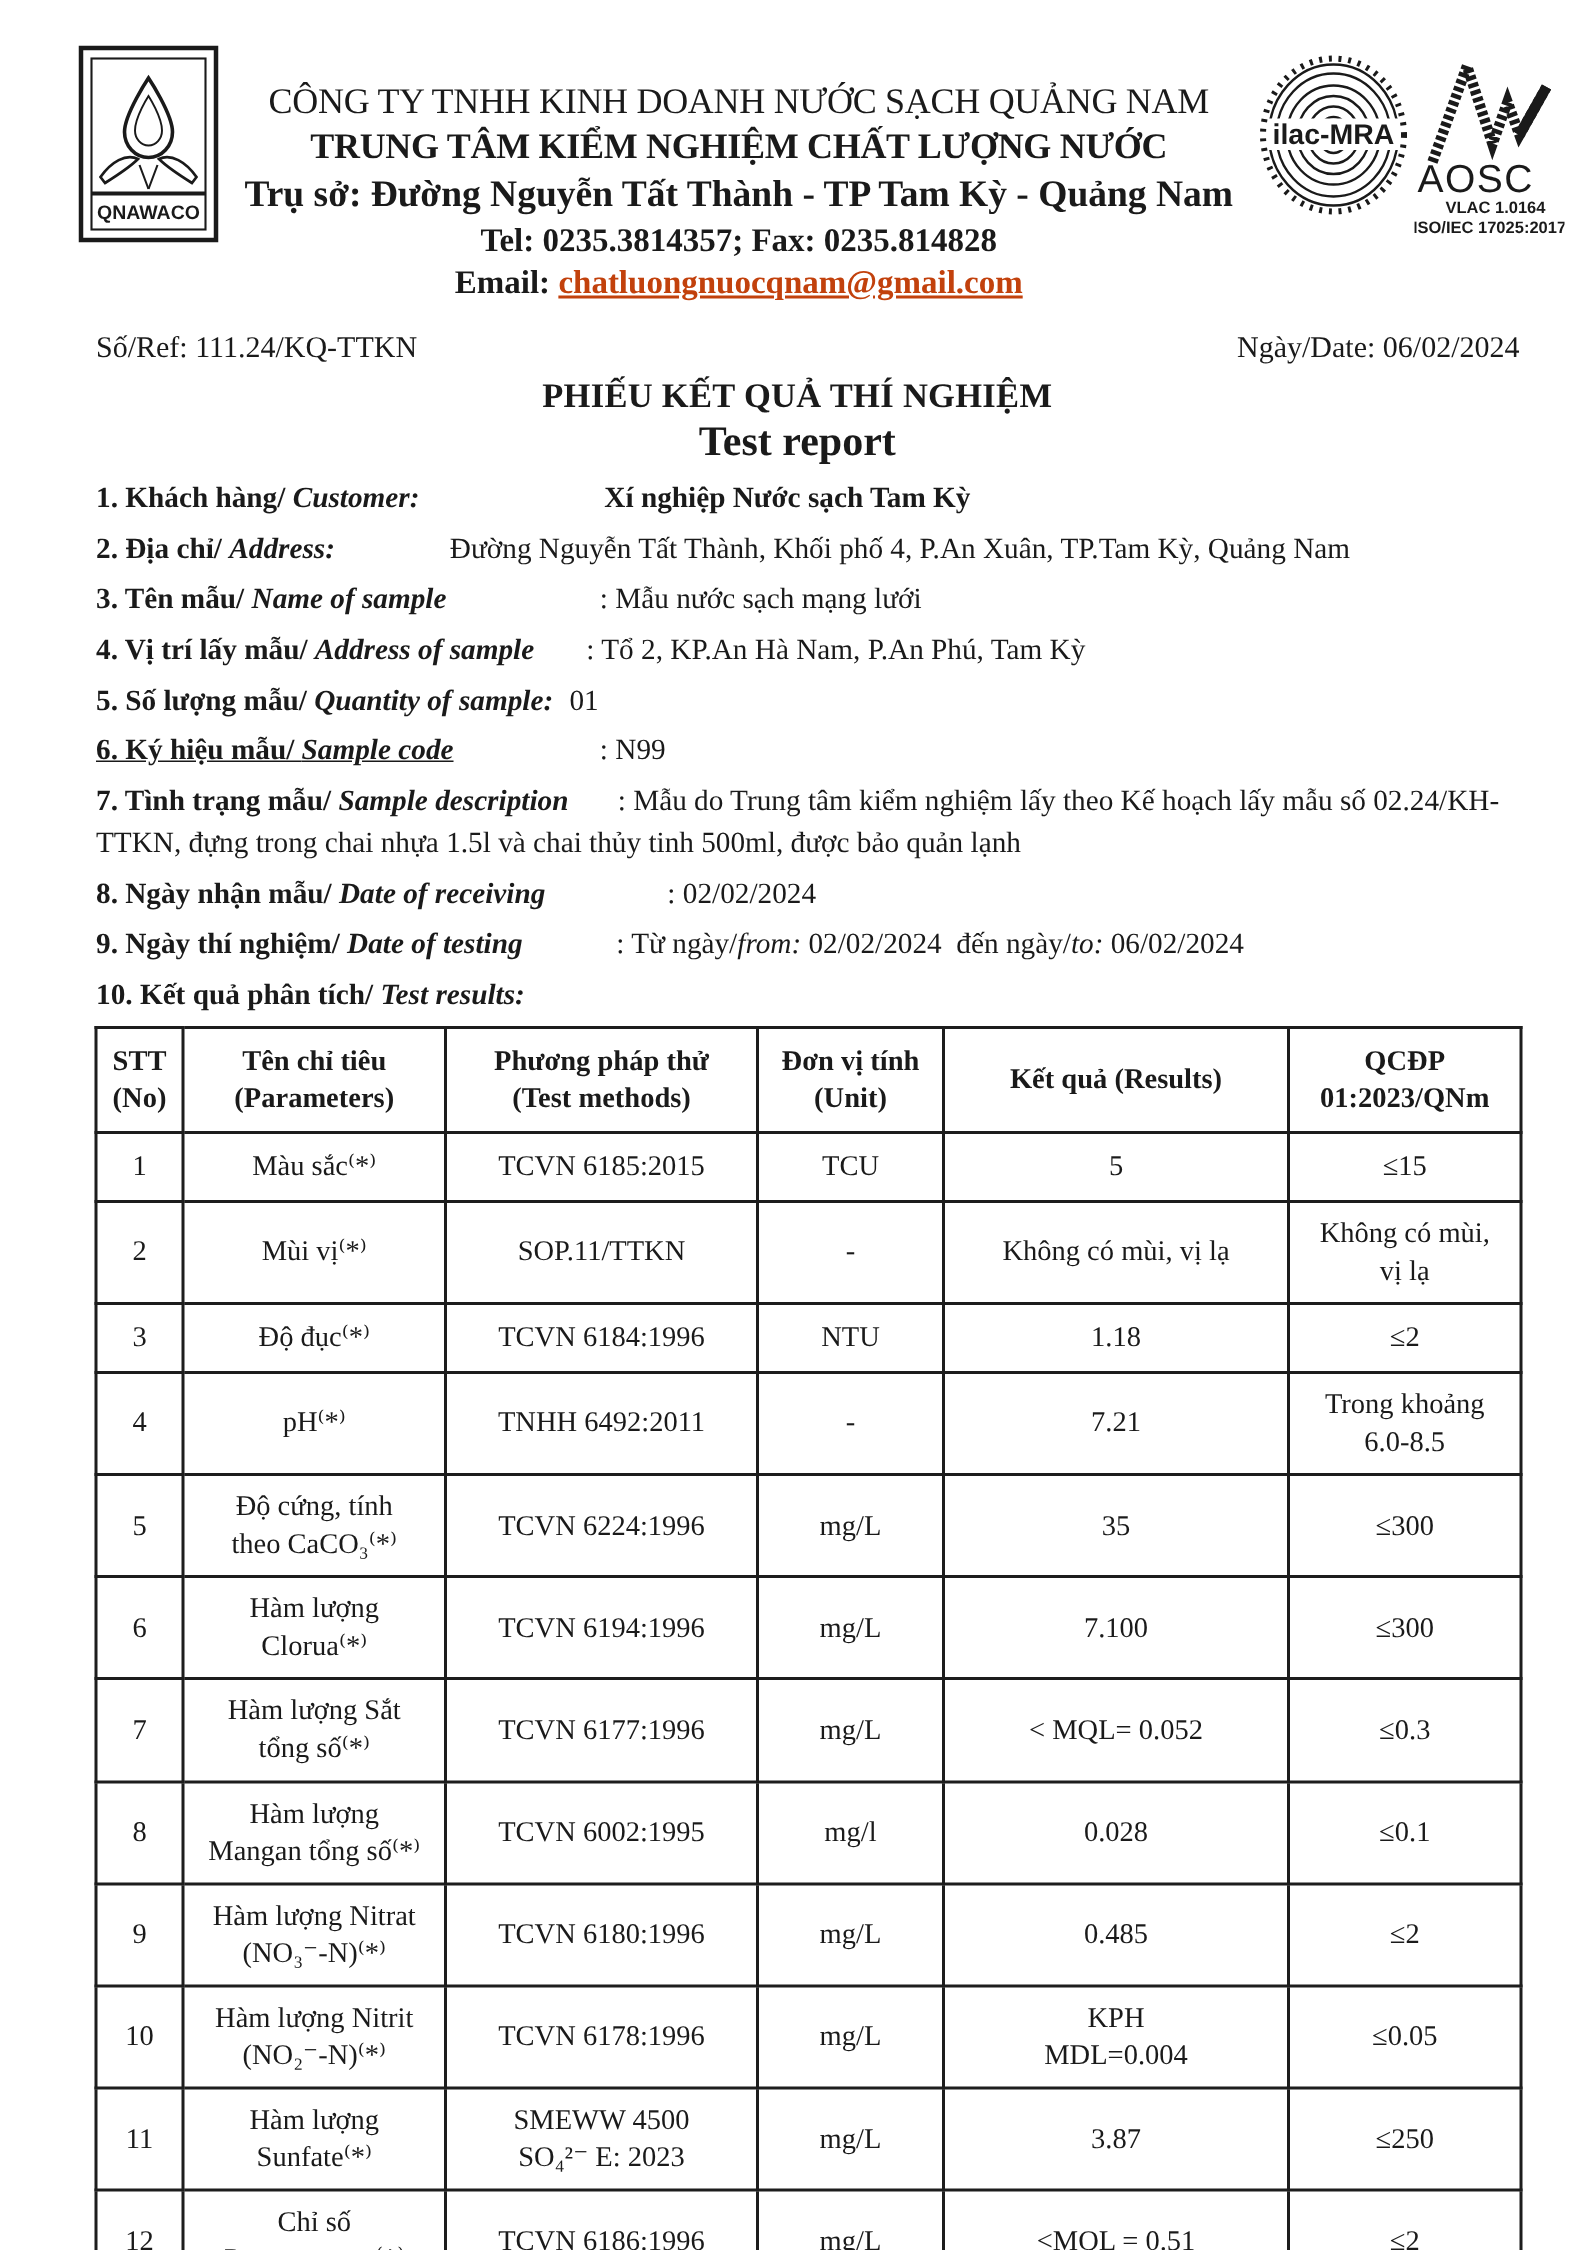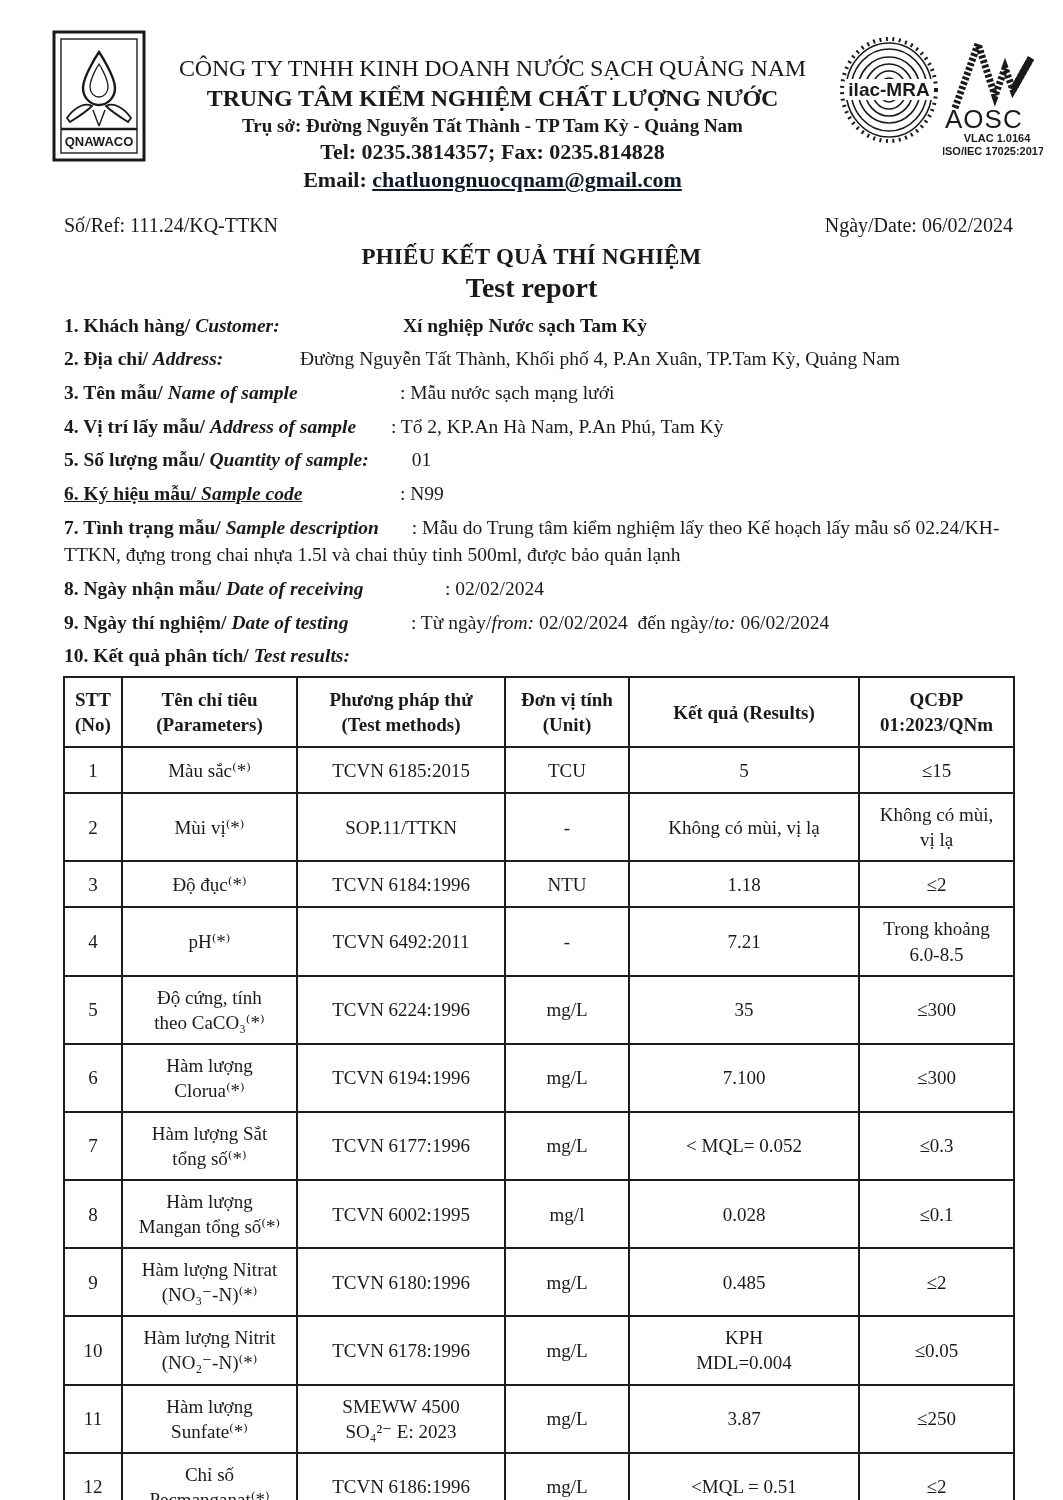--- a/index.html
+++ b/index.html
@@ -9,45 +9,45 @@
     color:#1a1a1a;overflow:hidden;
   }
   .page{box-sizing:border-box;width:1063px;height:1500px;padding-top:26px;}
 
   
   .top-header{display:flex;align-items:flex-start;margin:0 18px 0 52px;}
   .logo-left{flex:0 0 96px;margin-top:4px;}
   .head-center{flex:1;text-align:center;line-height:1.24;padding:0 2px;margin-top:2px;}
   .h-company{font-size:24px;letter-spacing:-0.2px;margin-top:26px;}
   .h-centername{font-size:24px;font-weight:bold;letter-spacing:-0.2px;font-family:Liberation Serif, serif;}
-  .h-address{font-size:19px;font-weight:bold;}
+  .h-address{font-size:25px;font-weight:bold;}
   .h-telfax{font-size:22px;font-weight:bold;margin-top:1px;}
   .h-email{font-size:22px;font-weight:bold;margin-top:1px;}
-  .h-email a{color:#0f172a;text-decoration:underline;}
+  .h-email a{color:#c2410c;text-decoration:underline;}
   .logos-right{flex:0 0 208px;display:flex;align-items:flex-start;gap:2px;margin-top:6px;}
 
   
   .ref-row{display:flex;justify-content:space-between;margin:20px 50px 0 64px;font-size:20px;}
 
   
   .doc-title{text-align:center;font-weight:bold;font-size:23px;margin-top:7px;letter-spacing:0.2px;}
   .doc-subtitle{text-align:center;font-weight:bold;font-size:28px;margin-top:2px;}
 
   
   .info{margin:8px 40px 0 64px;font-size:19.5px;}
   .info-line{margin:0 0 6px 0;line-height:1.42;}
   .info-label{font-weight:bold;}
   .info-label i{font-style:italic;}
   .info-value{font-weight:normal;}
   .info-value.bold{font-weight:bold;}
   .info .info-line:nth-child(1) .info-label{display:inline-block;min-width:334px;}
   .info .info-line:nth-child(2) .info-label{display:inline-block;min-width:231px;}
   .info .info-line:nth-child(3) .info-label{display:inline-block;min-width:331px;}
   .info .info-line:nth-child(4) .info-label{display:inline-block;min-width:322px;}
-  .info .info-line:nth-child(5) .info-value{padding-left:6px;margin-left:32px;}
+  .info .info-line:nth-child(5) .info-value{padding-left:6px;}
   .info .info-line:nth-child(6) .info-label{display:inline-block;min-width:331px;text-decoration:underline;}
   .info .info-line:nth-child(7) .info-value{padding-left:28px;}
   .info .info-line:nth-child(8) .info-label{display:inline-block;min-width:376px;}
   .info .info-line:nth-child(9) .info-label{display:inline-block;min-width:342px;}
 
   
   table.results{border-collapse:collapse;table-layout:fixed;margin:6px 0 0 63px;width:950px;}
   table.results th,table.results td{
     border:2px solid #1d1d1d;text-align:center;vertical-align:middle;
     white-space:pre-line;font-size:19px;line-height:1.32;padding:8px 4px;
@@ -198,21 +198,21 @@
           <td>3</td>
           <td>Độ đục⁽*⁾</td>
           <td>TCVN 6184:1996</td>
           <td>NTU</td>
           <td>1.18</td>
           <td>≤2</td>
         </tr>
         <tr>
           <td>4</td>
           <td>pH⁽*⁾</td>
-          <td>TCVN 6492:2011</td>
+          <td>TNHH 6492:2011</td>
           <td>-</td>
           <td>7.21</td>
           <td>Trong khoảng
 6.0-8.5</td>
         </tr>
         <tr>
           <td>5</td>
           <td>Độ cứng, tính
 theo CaCO₃⁽*⁾</td>
           <td>TCVN 6224:1996</td>

